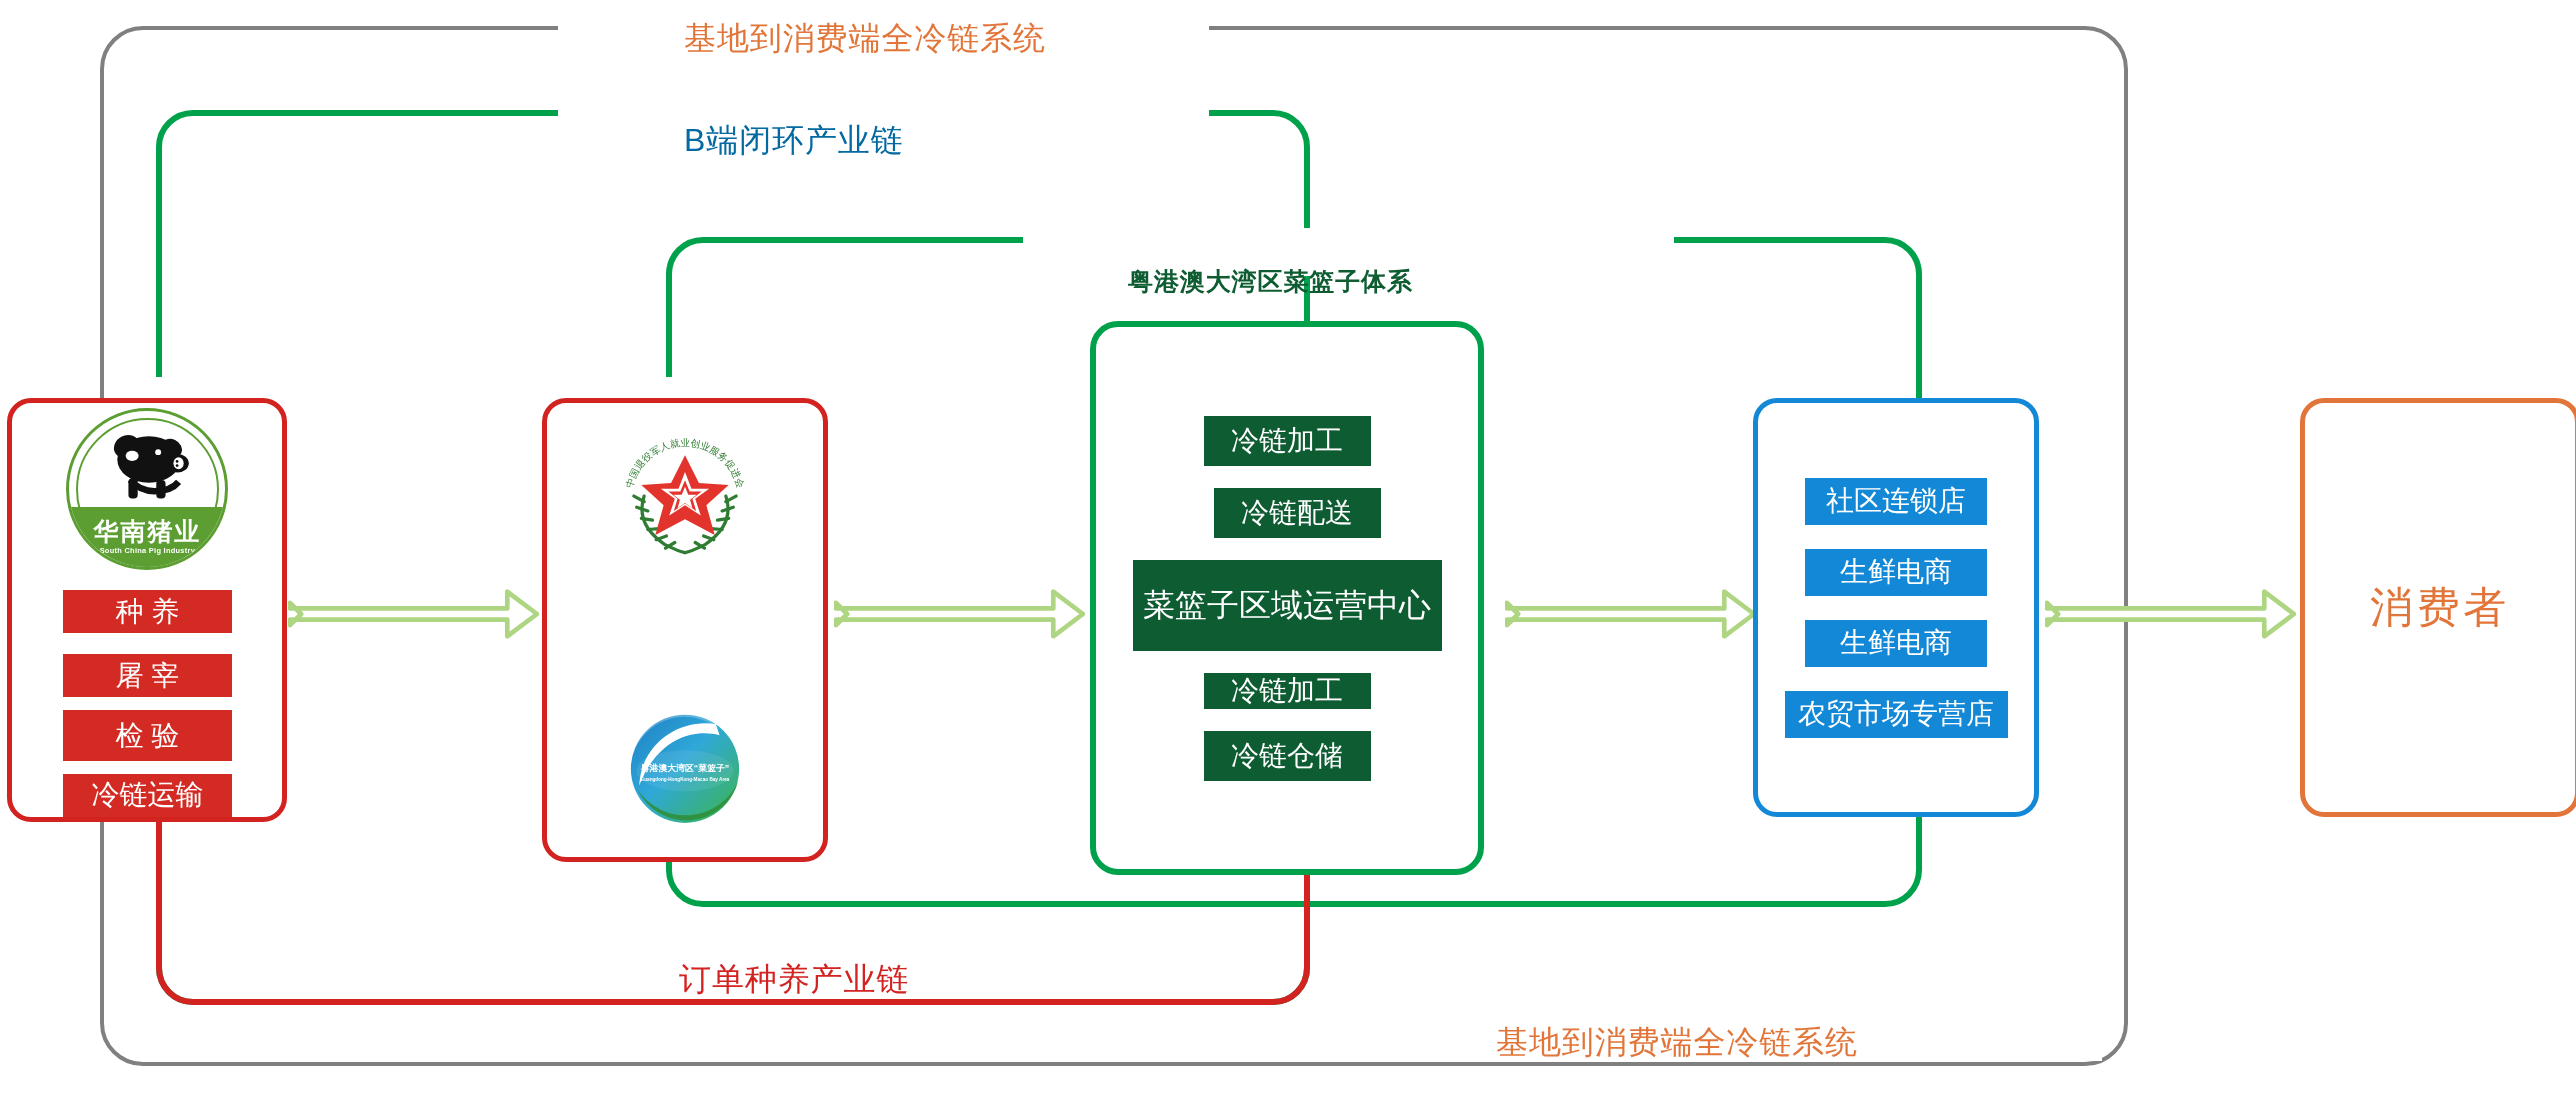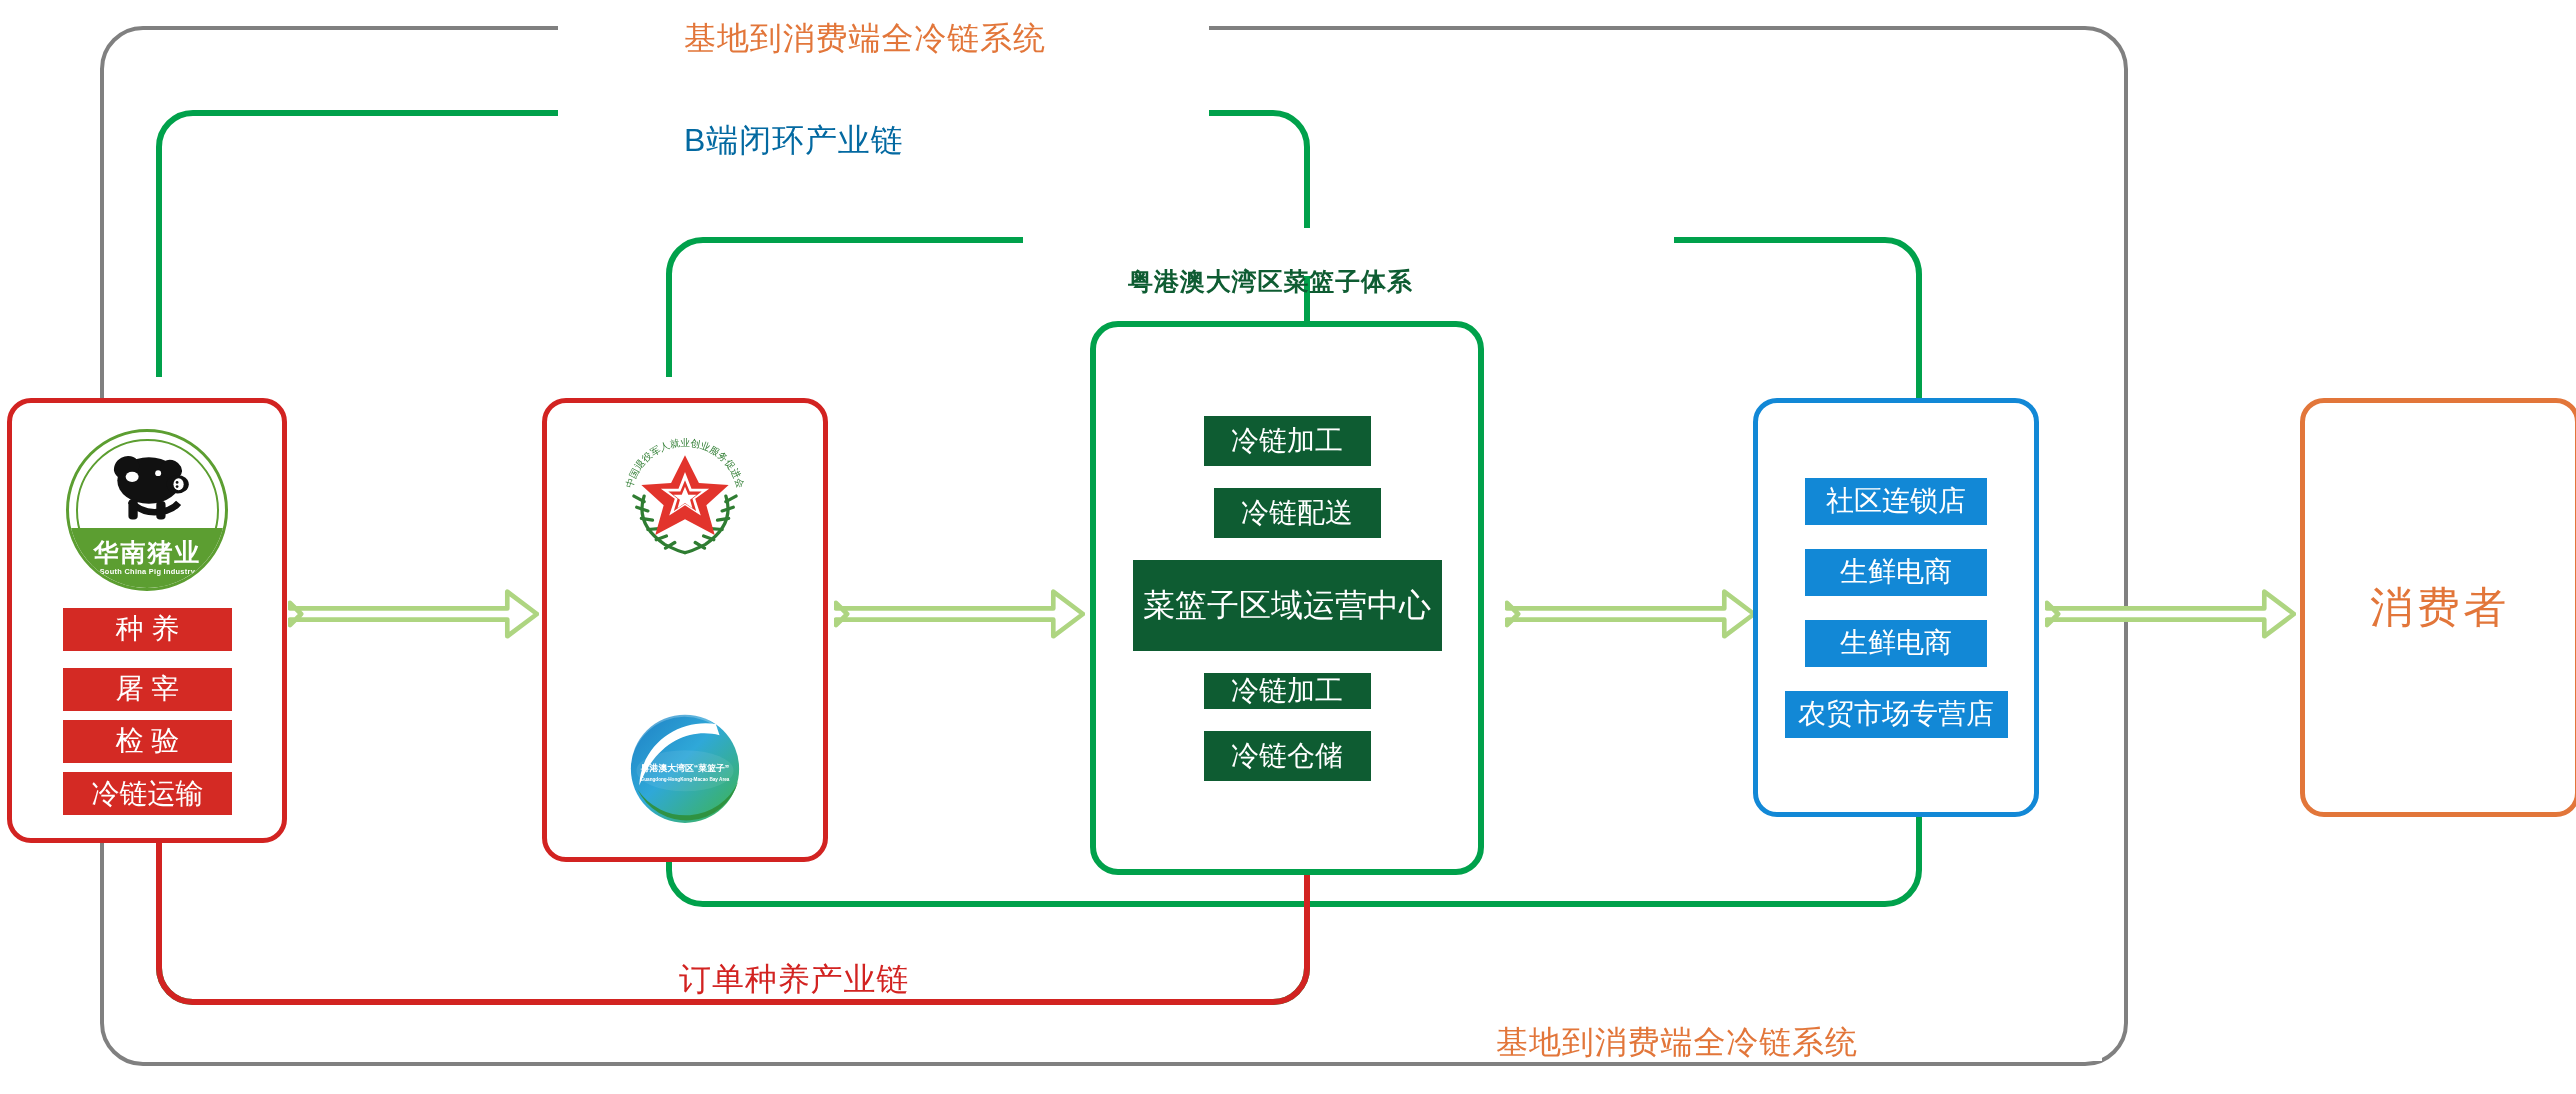--- a/index.html
+++ b/index.html
@@ -178,21 +178,21 @@
   <div class="banner orange" style="left:684px; top:16.7px;">基地到消费端全冷链系统</div>
 
   <div class="banner green" style="left:684px; top:119px;">B端闭环产业链</div>
 
   <div class="inner-title" style="left:1128px; top:265px;">粤港澳大湾区菜篮子体系</div>
 
   <div class="banner red" style="left:679px; top:958px;">订单种养产业链</div>
 
   <div class="banner orange" style="left:1496px; top:1021px;">基地到消费端全冷链系统</div>
 
-  <div class="card red" style="left:7.4px; top:398px; width:270px; height:409px; padding-top:26px;">
+  <div class="card red" style="left:7.4px; top:398px; width:270px; height:409px; padding-top:5px;justify-content:space-between;">
 
     <div class="logo-circle">
       <div class="ring"></div>
       <svg class="pig" width="97" height="78" viewBox="0 0 104 84">
         <ellipse cx="54" cy="34" rx="34" ry="25" fill="#111111"></ellipse>
         <ellipse cx="30" cy="20" rx="14" ry="12" fill="#111111" transform="rotate(-28 30 20)"></ellipse>
         <ellipse cx="78" cy="22" rx="12" ry="10" fill="#111111" transform="rotate(25 78 22)"></ellipse>
         <ellipse cx="85" cy="38" rx="12" ry="10" fill="#111111"></ellipse>
         <ellipse cx="86" cy="38" rx="5.5" ry="6.5" fill="#ffffff"></ellipse>
         <circle cx="84.4" cy="36" r="1.5" fill="#111111"></circle>
@@ -204,21 +204,21 @@
         <rect x="62" y="56" width="10" height="20" rx="4" fill="#111111"></rect>
       </svg>
       <div class="band">
         <div class="cn">华南猪业</div>
         <div class="en">South China Pig Industry</div>
       </div>
     </div>
 
     <div class="chip red" style="width:169px; height:43px; margin-top:16.7px;">种 养</div>
     <div class="chip red" style="width:169px; height:43px; margin-top:17px;">屠 宰</div>
-    <div class="chip red" style="width:169px; height:43px; margin-top:9.3px;">检 验</div>
+    <div class="chip red" style="width:169px; height:51px; margin-top:9.3px;">检 验</div>
     <div class="chip red" style="width:169px; height:43px; margin-top:9.3px;">冷链运输</div>
   </div>
 
   <svg class="arrow" style="left:288px; top:588px;" width="251" height="52" viewBox="0 0 270 56">
     <path d="M2 16 L14 28 L2 40 L2 34 L236 34 L236 52 L268 28 L236 4 L236 22 L2 22 Z" fill="#ffffff" stroke="#aed581" stroke-width="5" stroke-linejoin="round"></path>
   </svg>
 
   <div class="card red" style="left:542px; top:398px; width:276px; height:409px; justify-content:space-between; padding:24px 0 20.5px;">
 
     <div class="emblem-vet">

